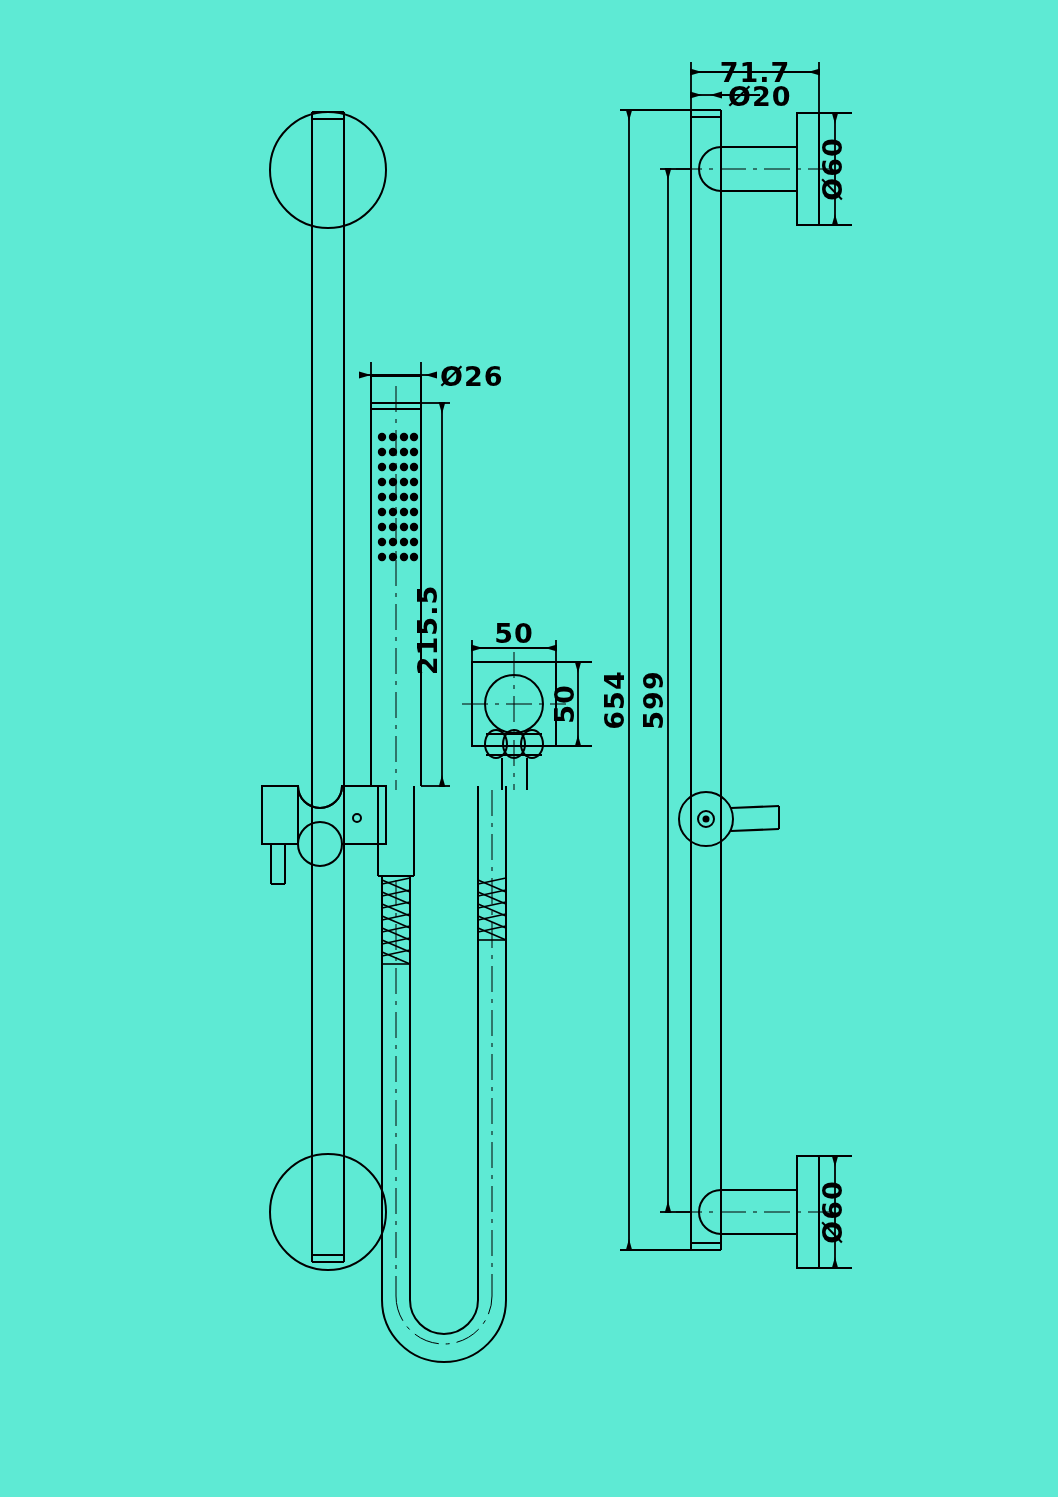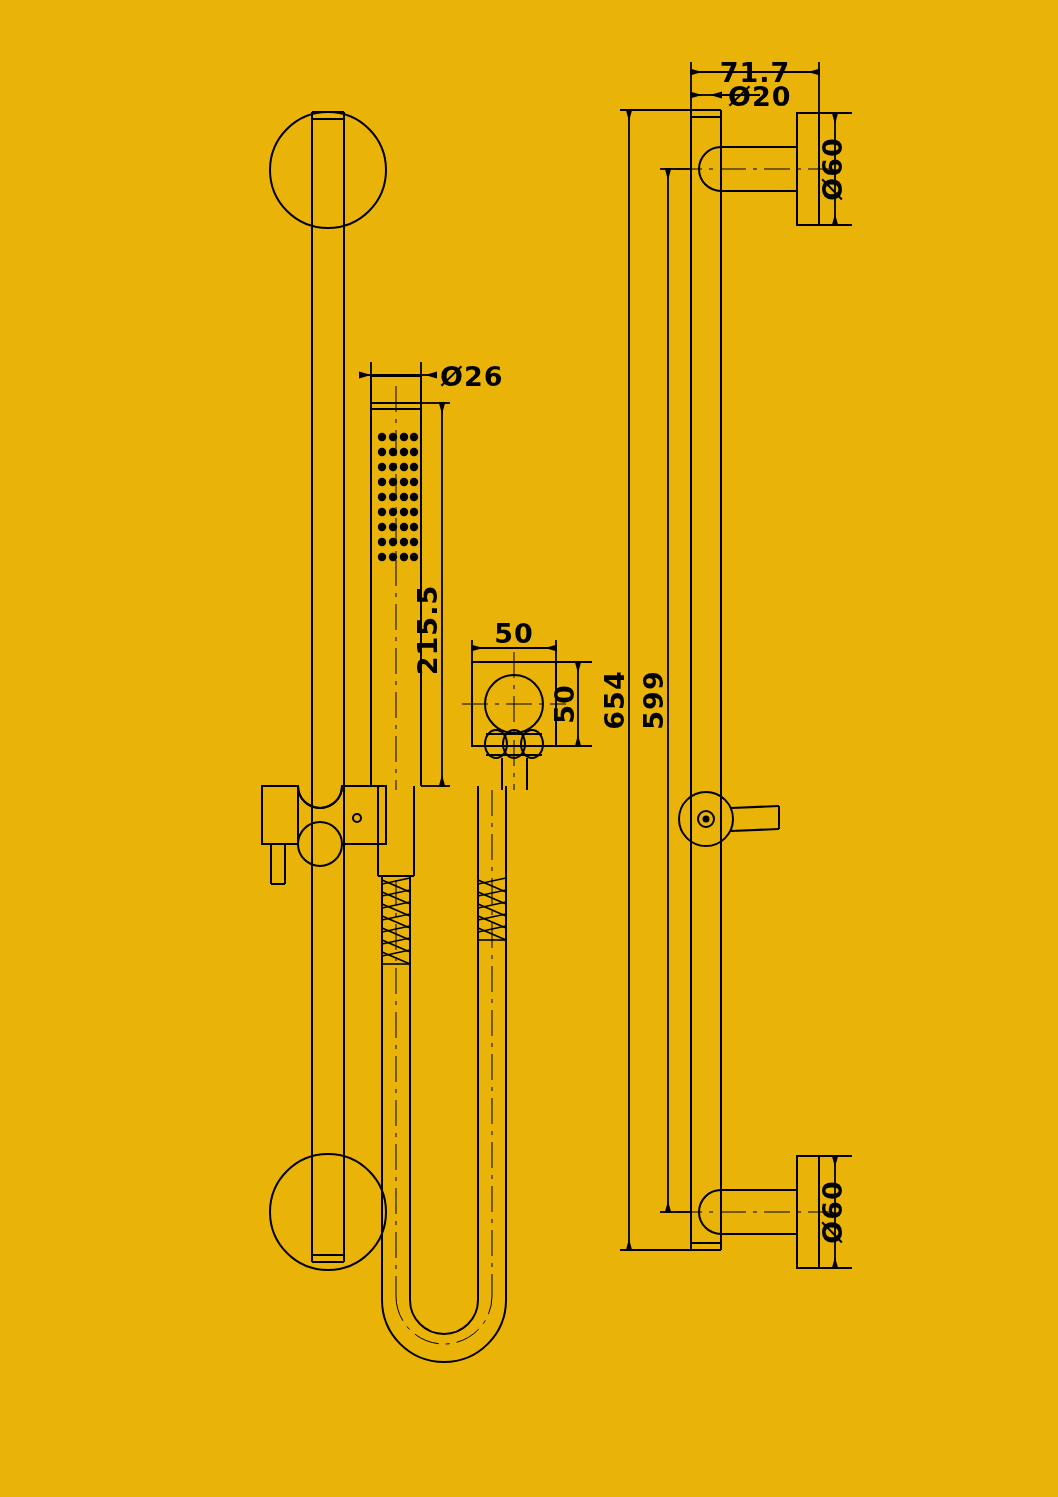--- a/index.html
+++ b/index.html
@@ -1,17 +1,17 @@
 <!DOCTYPE html>
 <html><head>
 <meta charset="utf-8">
 <style>
   html,body{margin:0;padding:0;background:#ffffff;}
   body{width:1058px;height:1497px;overflow:hidden;font-family:"DejaVu Sans",sans-serif;}
-  #sheet{position:relative;width:1058px;height:1497px;background:#eab308;}
+  #sheet{position:relative;width:1058px;height:1497px;background:#5eead4;}
   #sheet svg{display:block;}
   .dimtxt{font-family:"DejaVu Sans",sans-serif;font-size:27px;font-weight:700;fill:#000;letter-spacing:1px;}
   .dimtxt-v{font-family:"DejaVu Sans",sans-serif;font-size:27px;font-weight:700;fill:#000;letter-spacing:1px;}
 </style>
 </head>
 <body>
 
 <div id="sheet">
 <svg width="1058" height="1497" viewBox="0 0 1058 1497" xmlns="http://www.w3.org/2000/svg">
 

